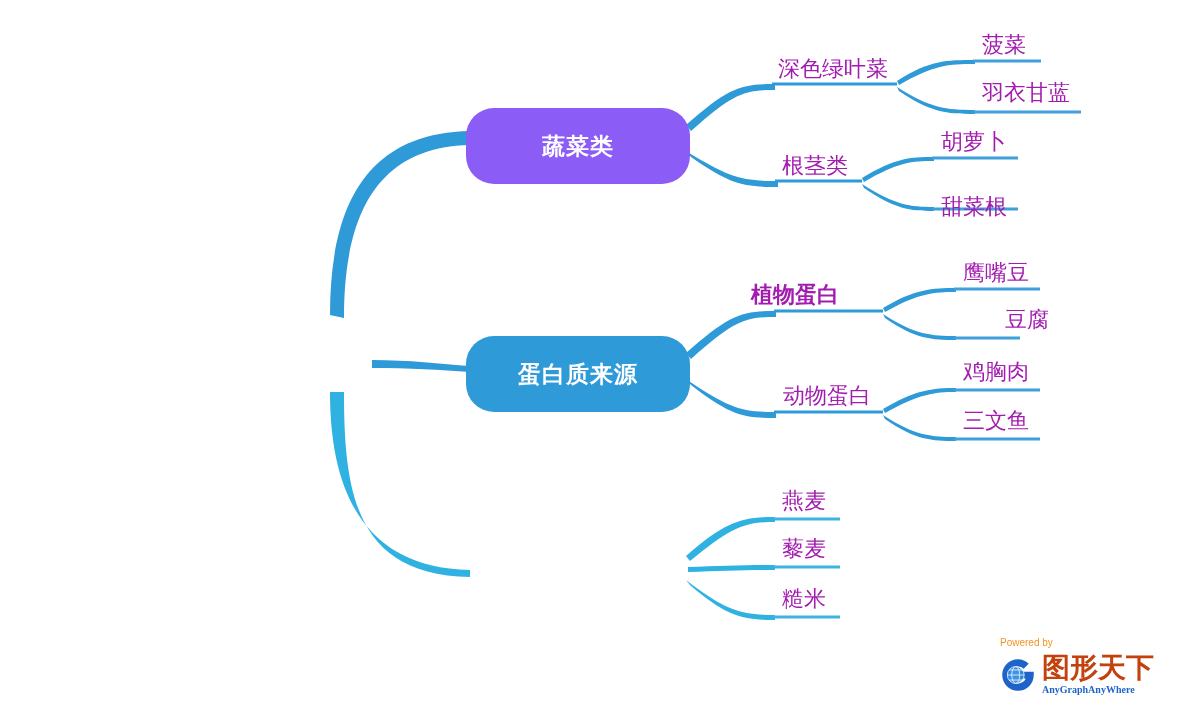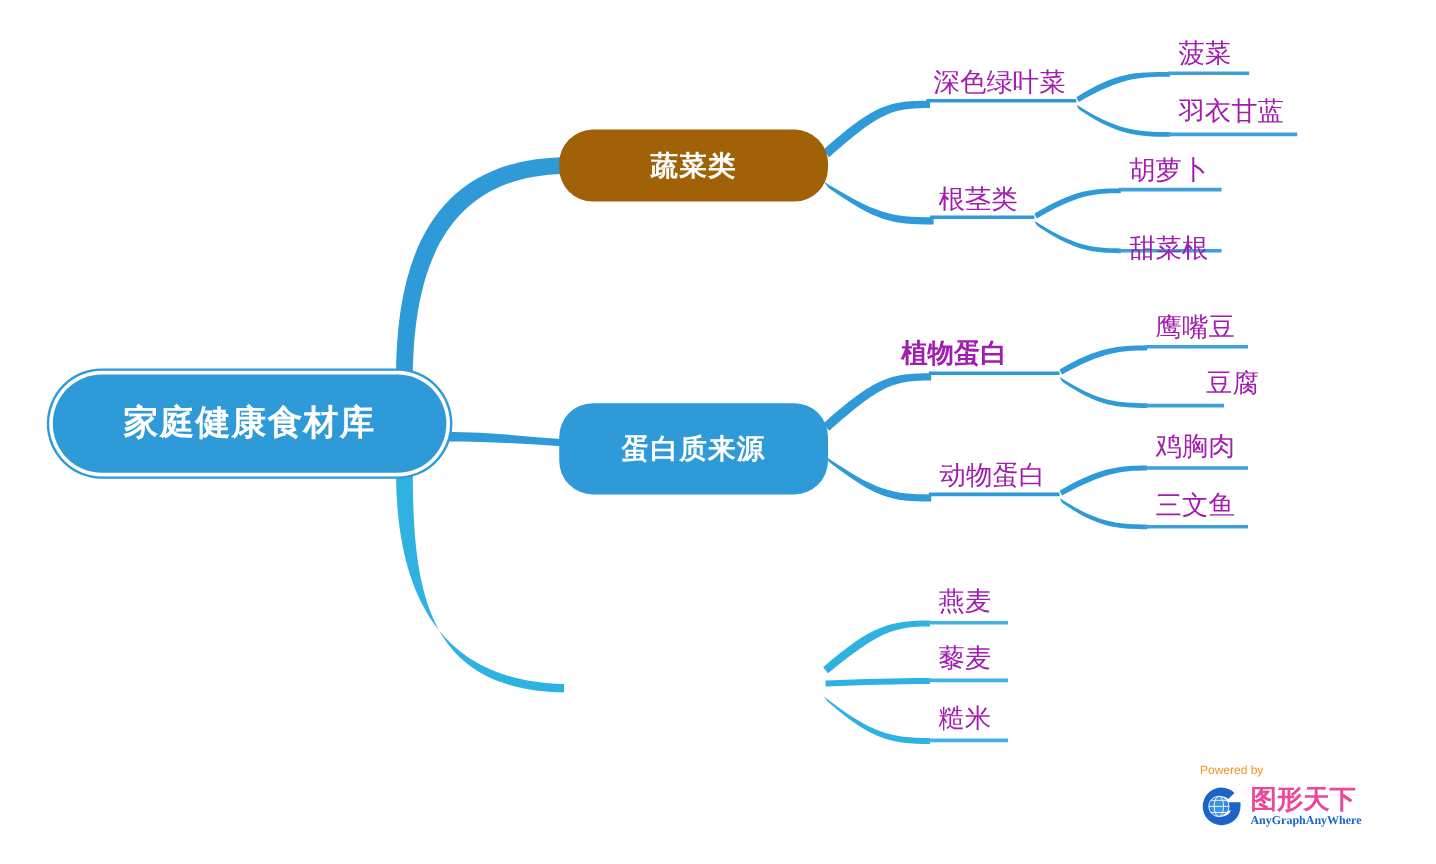--- a/index.html
+++ b/index.html
@@ -93,22 +93,22 @@
     height: 36px;
     flex: 0 0 36px;
   }
   .wm-text-col {
     margin-left: 6px;
     display: flex;
     flex-direction: column;
     justify-content: center;
   }
   .wm-cn {
-    color: #ec4899;
-    font-size: 22px;
+    color: #c2410c;
+    font-size: 28px;
     font-weight: bold;
     line-height: 1;
     white-space: nowrap;
   }
   .wm-en {
     color: #1E63C8;
     font-family: "Liberation Serif", "DejaVu Serif", serif;
     font-size: 10px;
     font-weight: bold;
     line-height: 1;
@@ -162,25 +162,22 @@
     <line x1="954" y1="439" x2="1040" y2="439" stroke="#3FA0DB" stroke-width="3"></line>
 
     <path d="M 686 556 C 726 521 742 517 775 517 L 775 522 C 744 522 732 527 690 561 Z" fill="#2FB2E2"></path>
     <path d="M 688 567 C 720 566 746 565 775 565 L 775 570 C 746 570 720 571 688 572 Z" fill="#2FB2E2"></path>
     <path d="M 686 580 C 726 611 742 615 775 615 L 775 620 C 742 620 726 616 690 585 Z" fill="#2FB2E2"></path>
     <line x1="773" y1="519" x2="840" y2="519" stroke="#3FB4E3" stroke-width="3"></line>
     <line x1="773" y1="567" x2="840" y2="567" stroke="#3FB4E3" stroke-width="3"></line>
     <line x1="773" y1="617" x2="840" y2="617" stroke="#3FB4E3" stroke-width="3"></line>
   </svg>
 
-  <div class="root-node" style="left:44px; top:312px; width:328px; height:82px;">
-    <span class="node-label">家庭健康食材库</span>
-  </div>
-
-  <div class="branch-node" style="left:466px; top:108px; width:224px; height:60px; background:#a16207;">
+
+  <div class="branch-node" style="left:466px; top:108px; width:224px; height:76px; background:#8b5cf6;">
     <span class="node-label">蔬菜类</span>
   </div>
 
   <div class="branch-node" style="left:466px; top:336px; width:224px; height:76px; background:#2F9AD8;">
     <span class="node-label">蛋白质来源</span>
   </div>
 
 
   <div class="text-node" style="left:778px; top:58px;">
     <span>深色绿叶菜</span>

